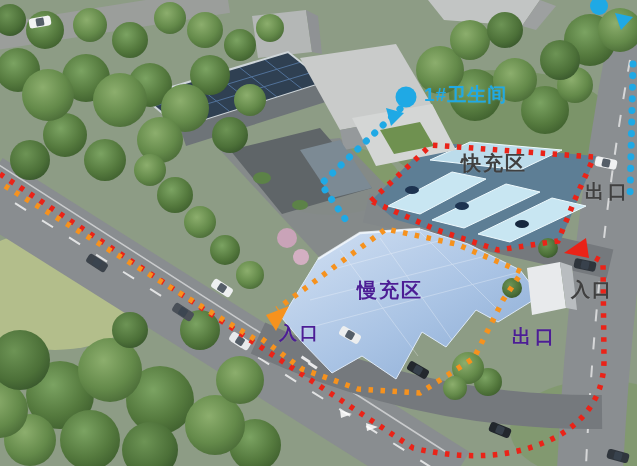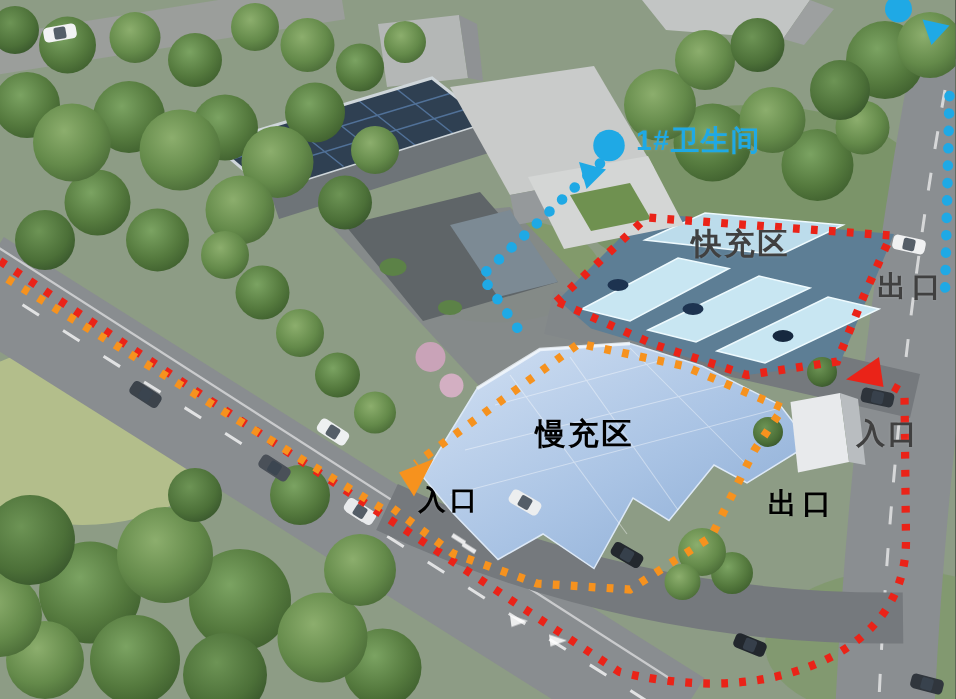--- a/index.html
+++ b/index.html
@@ -8,21 +8,21 @@
     font-family:Liberation Sans, sans-serif;
     background:#8d9c85;
   }
   #stage svg{position:absolute;left:0;top:0;}
   .label{
     position:absolute;font-weight:bold;white-space:nowrap;
     text-shadow:0 0 2px rgba(255,255,255,0.15);
     line-height:1;user-select:none;
   }
   .c-red{color:#404040;}
-  .c-orange{color:#000000;}
+  .c-orange{color:#4c1d95;}
   .c-blue{color:#1fa9e5;}
   .dash-sq{fill:none;stroke-width:5.5;stroke-dasharray:4.5 7.5;}
   .dash-dot{fill:none;stroke-width:7;stroke-dasharray:0.1 11.5;stroke-linecap:round;}
 </style>
 </head>
 <body>
 
 <div id="stage">
 
   <svg width="637" height="466" viewBox="0 0 637 466">

